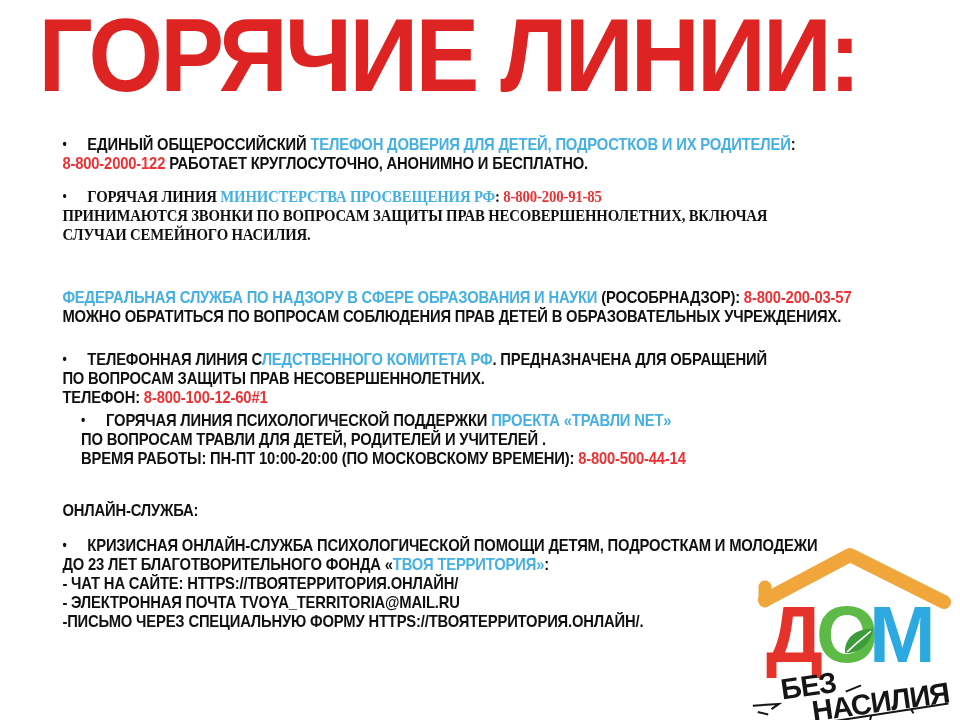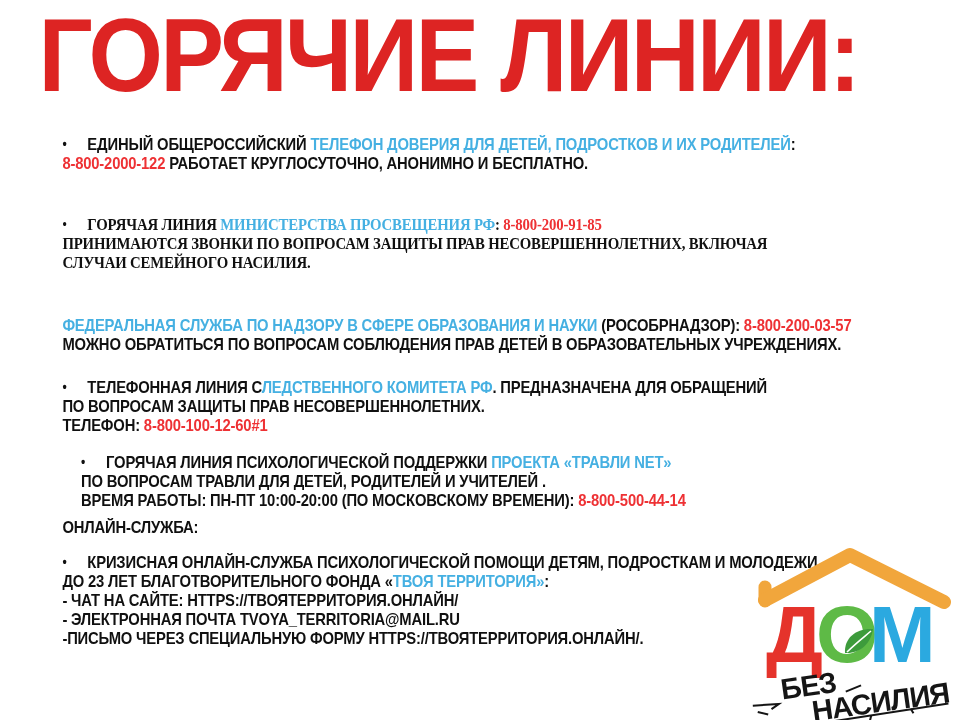--- a/index.html
+++ b/index.html
@@ -14,25 +14,25 @@
     letter-spacing:-3px;transform:scaleX(0.92);transform-origin:50% 50%;
     white-space:nowrap;
   }
   .line{
     white-space:nowrap;font-size:17px;line-height:19px;color:#101010;
     letter-spacing:-0.2px;transform:scaleX(0.87);transform-origin:50% 50%;
   }
   .b{color:#45b0e2;}
   .r{color:#ee3134;}
   .bullet{margin-right:24px;font-size:14px;vertical-align:1px;}
-  .s1{margin-bottom:42px;}
+  .s1{margin-bottom:14px;}
   .s2{margin-bottom:10px;font-family:Liberation Serif, serif;}
   .s3{margin-bottom:24px;margin-top:44px;}
-  .s4{margin-bottom:18px;}
-  .s5{margin-bottom:8px;padding-left:20px;}
+  .s4{margin-bottom:4px;}
+  .s5{margin-bottom:33px;padding-left:20px;}
   .heading{margin-bottom:16px;}
   .logo{position:absolute;left:750px;top:543px;width:210px;height:177px;}
   .logo svg{display:block;width:100%;height:100%;}
   .logo text{font-family:"Liberation Sans",sans-serif;font-weight:bold;}
 </style>
 </head>
 <body>
 
 <div class="content">
 

